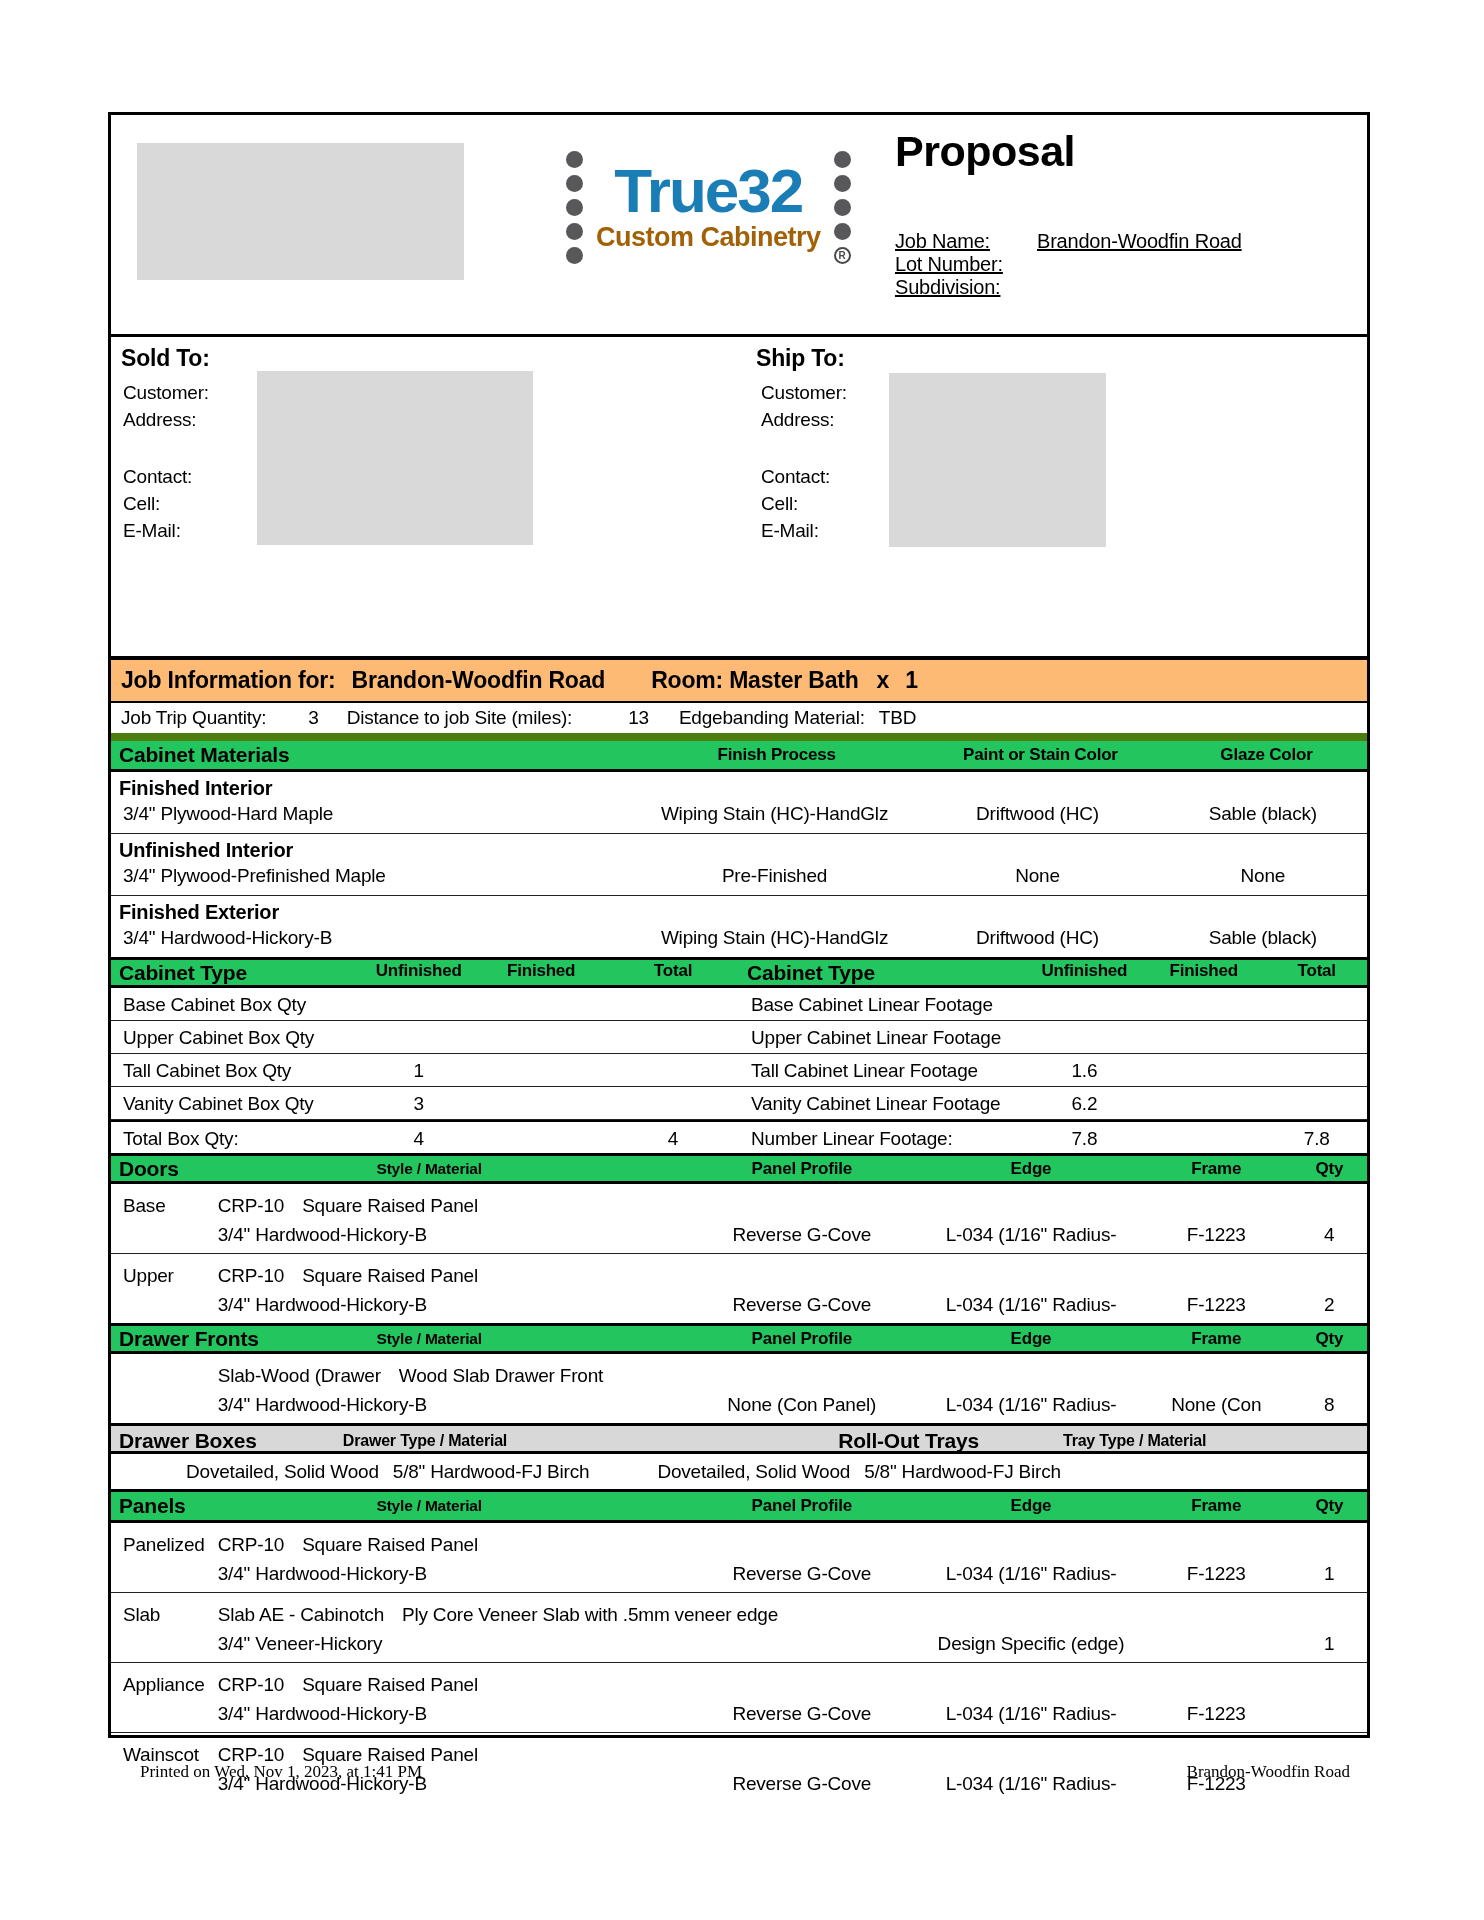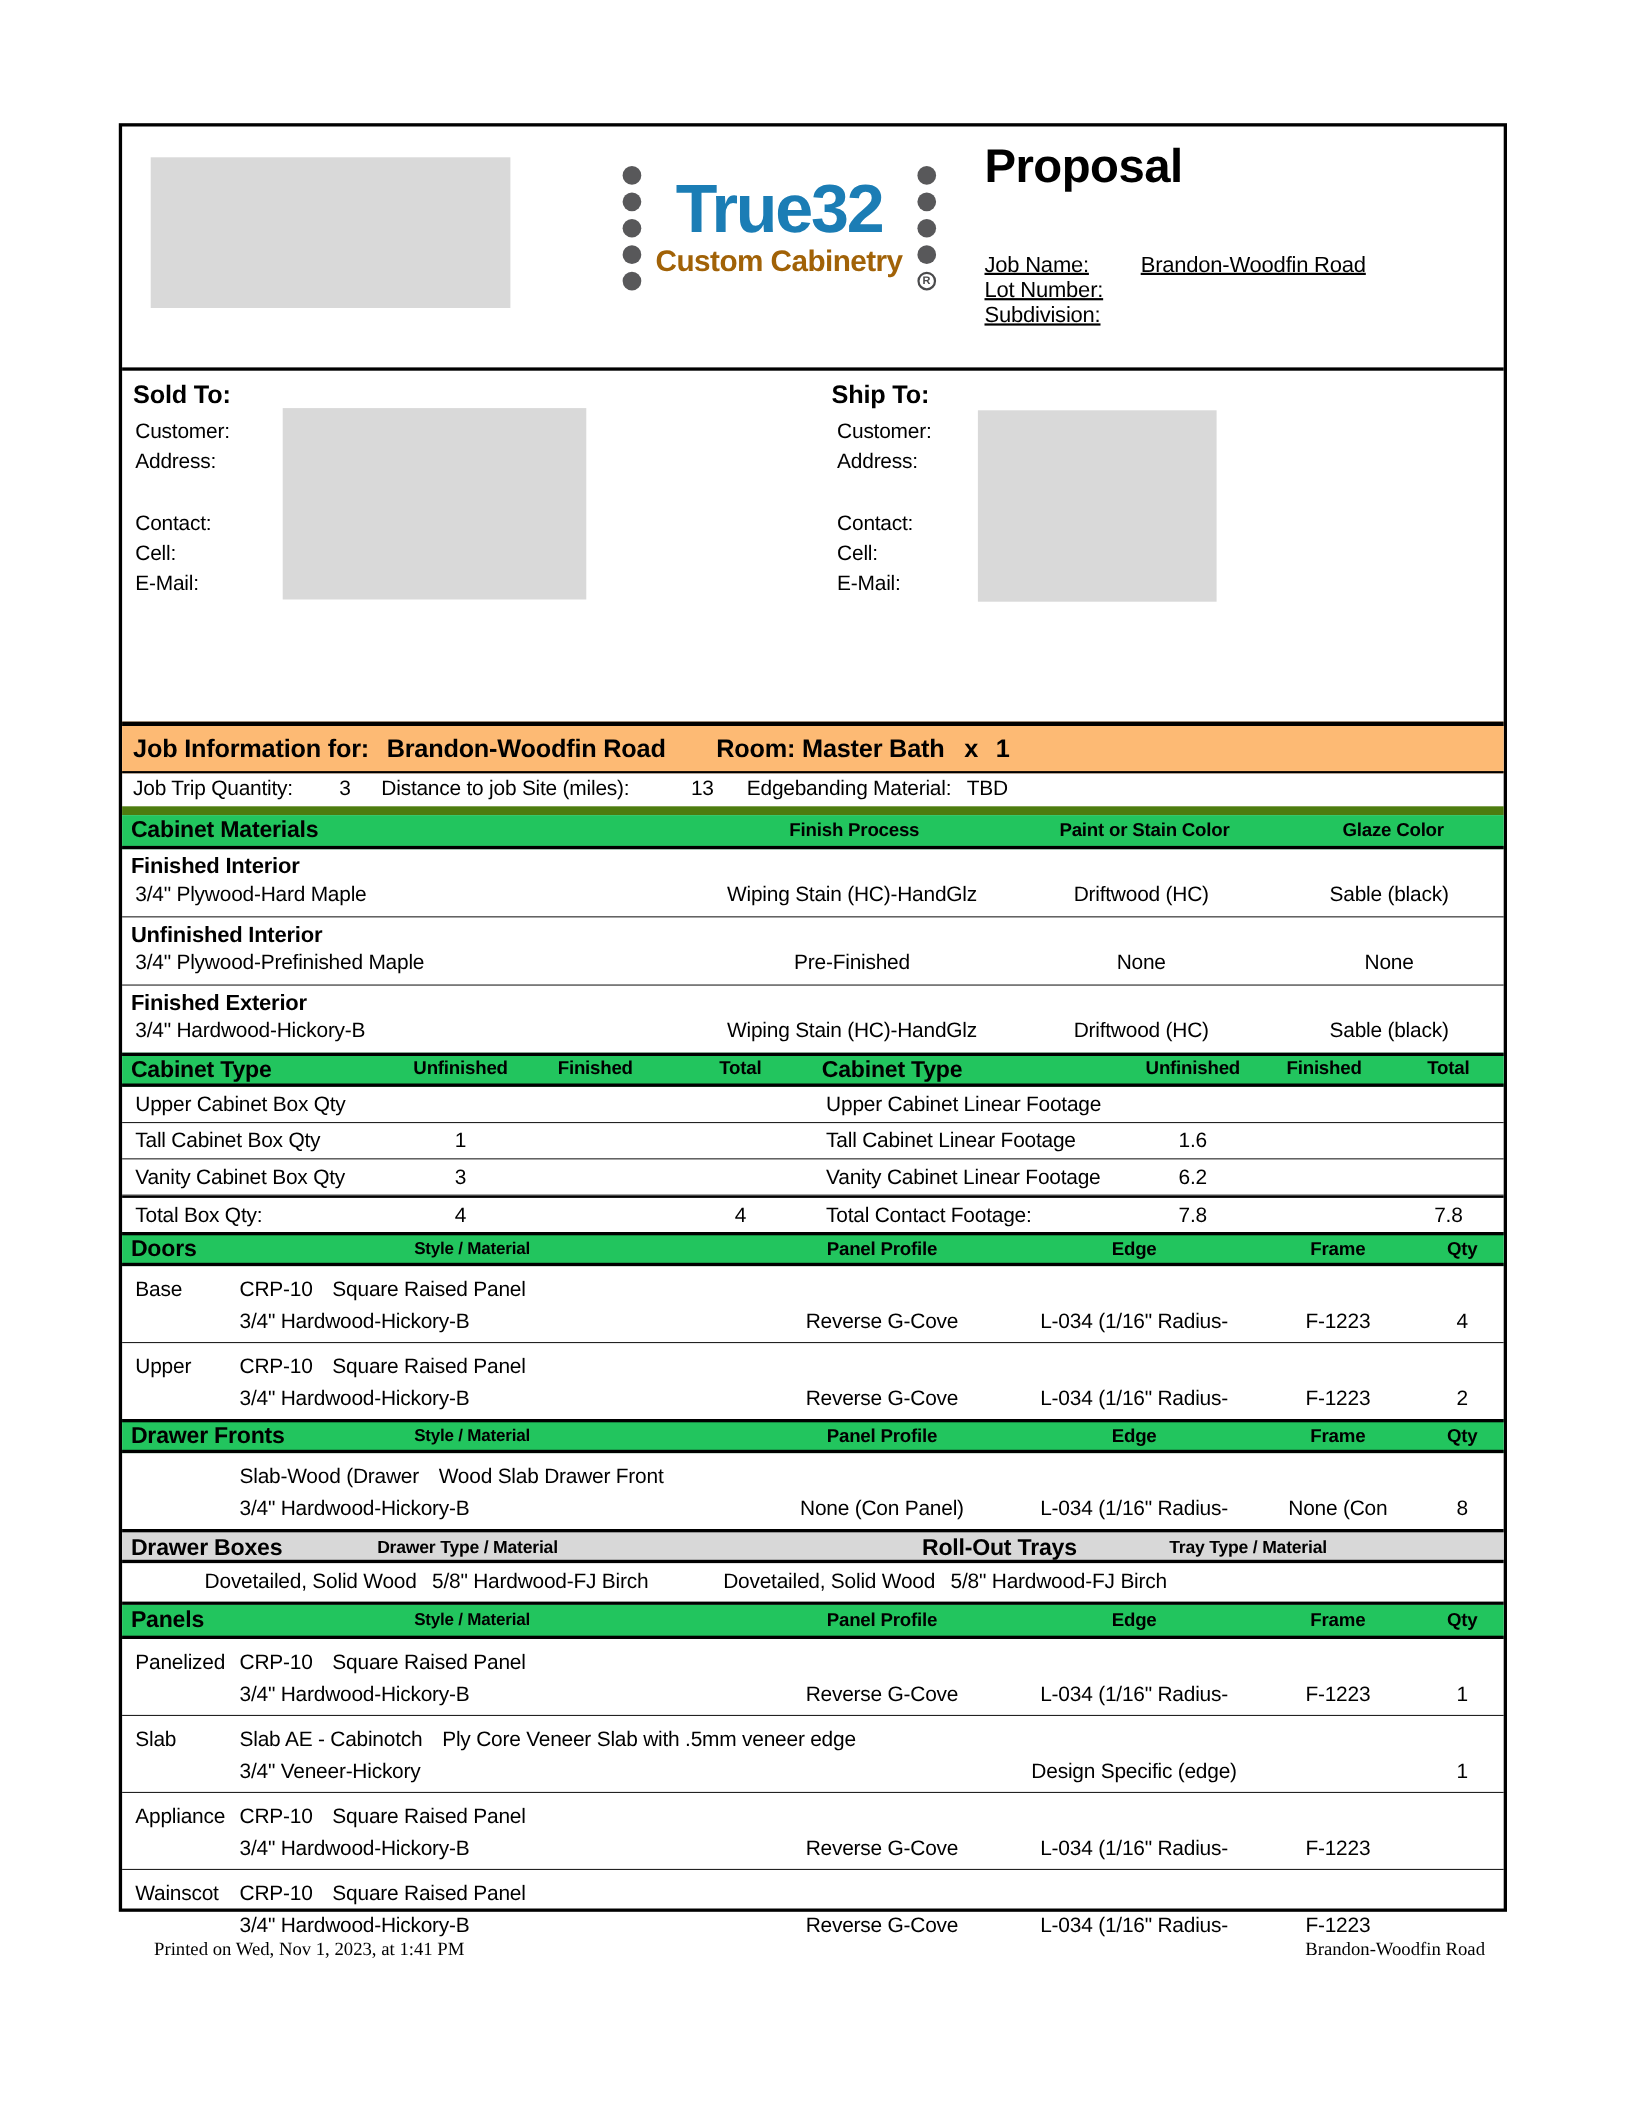--- a/index.html
+++ b/index.html
@@ -229,20 +229,34 @@
       <div class="grid-ctr">
         <span class="sec-title">Cabinet Type</span>
         <span class="col-h">Unfinished</span>
         <span class="col-h">Finished</span>
         <span class="col-h">Total</span>
       </div>
     </div>
 
     <div class="halves ct-row">
       <div class="grid-ctl">
+        <span class="cell pl">Base Cabinet Box Qty</span>
+        <span class="cell ctr"></span>
+        <span class="cell ctr"></span>
+        <span class="cell ctr"></span>
+      </div>
+      <div class="grid-ctr">
+        <span class="cell pl">Base Cabinet Linear Footage</span>
+        <span class="cell ctr"></span>
+        <span class="cell ctr"></span>
+        <span class="cell ctr"></span>
+      </div>
+    </div>
+    <div class="halves ct-row">
+      <div class="grid-ctl">
         <span class="cell pl">Upper Cabinet Box Qty</span>
         <span class="cell ctr"></span>
         <span class="cell ctr"></span>
         <span class="cell ctr"></span>
       </div>
       <div class="grid-ctr">
         <span class="cell pl">Upper Cabinet Linear Footage</span>
         <span class="cell ctr"></span>
         <span class="cell ctr"></span>
         <span class="cell ctr"></span>
@@ -277,21 +291,21 @@
       </div>
     </div>
     <div class="halves ct-row ct-total">
       <div class="grid-ctl">
         <span class="cell pl">Total Box Qty:</span>
         <span class="cell ctr">4</span>
         <span class="cell ctr"></span>
         <span class="cell ctr">4</span>
       </div>
       <div class="grid-ctr">
-        <span class="cell pl">Total Contact Footage:</span>
+        <span class="cell pl">Number Linear Footage:</span>
         <span class="cell ctr">7.8</span>
         <span class="cell ctr"></span>
         <span class="cell ctr">7.8</span>
       </div>
     </div>
 
     <div class="band grid-6 ct-band">
       <span class="sec-title">Doors</span>
       <span class="col-h sm">Style / Material</span>
       <span class="col-h">Panel Profile</span>

